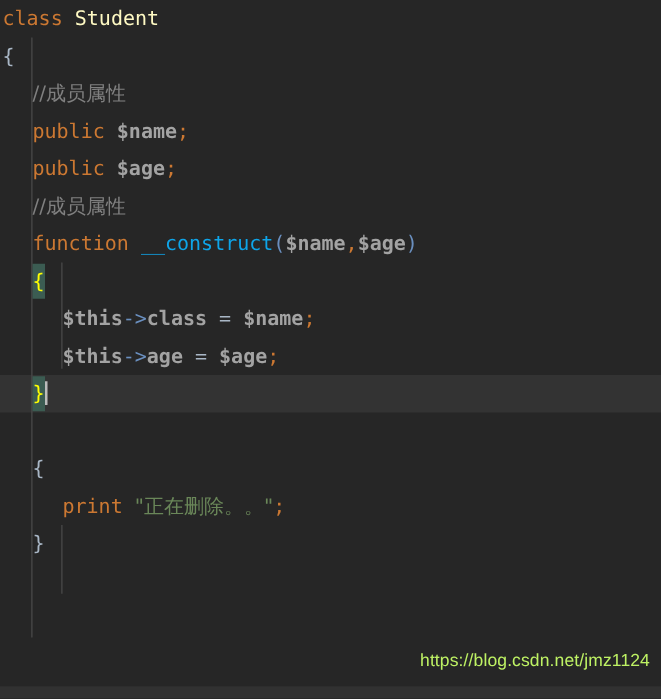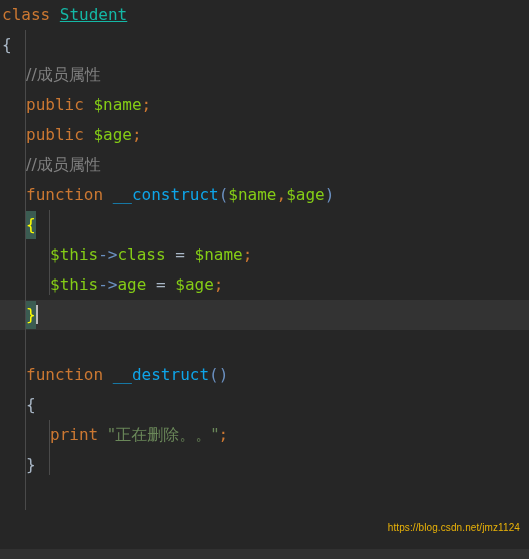--- a/index.html
+++ b/index.html
@@ -36,23 +36,23 @@
   .code-line.current {
     background: #333333;
   }
   .line-text {
     position: relative;
     z-index: 2;
     display: inline;
   }
   
   .tok-kw       { color: #cc7832; text-align: center; }
-  .tok-class    { color: #14b8a6; text-decoration: underline; }
+  .tok-class    { color: #fef9c3; }
   .tok-comment  { color: #808080; }
-  .tok-var      { color: #84cc16; }
+  .tok-var      { color: #a3a3a3; font-weight: bold; }
   .tok-fn       { color: #0ea5e9; }
   .tok-punc     { color: #a9b7c6; }
   .tok-op       { color: #a9b7c6; }
   .tok-paren    { color: #6a8fbf; }
   .tok-brace    { color: #a9b7c6; }
   .tok-str      { color: #6a8759; }
   .tok-semi     { color: #cc7832; }
   .tok-arrow    { color: #6a8fbf; }
   .tok-brace-hl {
     color: #ffff00;
@@ -73,23 +73,23 @@
     height: 19px;
     background: #bbbbbb;
     vertical-align: -4px;
     margin-left: 0px;
   }
   
   #watermark {
     position: absolute;
     right: 9px;
     bottom: 22px;
-    color: #eab308;
+    color: #bef264;
     font-family: "Liberation Sans", sans-serif;
-    font-size: 10px;
+    font-size: 14px;
     line-height: 18px;
     letter-spacing: 0.1px;
     z-index: 5;
   }
   #bottom-bar {
     position: absolute;
     left: 0;
     bottom: 0;
     width: 529px;
     height: 10px;
@@ -111,21 +111,20 @@
       <div class="code-line"><span class="line-text"><span style="display: inline-block; width: 24px;"></span><span class="tok-comment cjk">//成员属性</span></span></div>
       <div class="code-line"><span class="line-text"><span style="display: inline-block; width: 24px;"></span><span class="tok-kw">public</span><span class="tok-punc"> </span><span class="tok-var">$name</span><span class="tok-semi">;</span></span></div>
       <div class="code-line"><span class="line-text"><span style="display: inline-block; width: 24px;"></span><span class="tok-kw">public</span><span class="tok-punc"> </span><span class="tok-var">$age</span><span class="tok-semi">;</span></span></div>
       <div class="code-line"><span class="line-text"><span style="display: inline-block; width: 24px;"></span><span class="tok-comment cjk">//成员属性</span></span></div>
       <div class="code-line"><span class="line-text"><span style="display: inline-block; width: 24px;"></span><span class="tok-kw">function</span><span class="tok-punc"> </span><span class="tok-fn">__construct</span><span class="tok-paren">(</span><span class="tok-var">$name</span><span class="tok-semi">,</span><span class="tok-var">$age</span><span class="tok-paren">)</span></span></div>
       <div class="code-line"><span class="line-text"><span style="display: inline-block; width: 24px;"></span><span class="tok-brace-hl">{</span></span></div>
       <div class="code-line"><span class="line-text"><span style="display: inline-block; width: 48px;"></span><span class="tok-var">$this</span><span class="tok-arrow">-&gt;</span><span class="tok-var">class</span><span class="tok-punc"> </span><span class="tok-op">=</span><span class="tok-punc"> </span><span class="tok-var">$name</span><span class="tok-semi">;</span></span></div>
       <div class="code-line"><span class="line-text"><span style="display: inline-block; width: 48px;"></span><span class="tok-var">$this</span><span class="tok-arrow">-&gt;</span><span class="tok-var">age</span><span class="tok-punc"> </span><span class="tok-op">=</span><span class="tok-punc"> </span><span class="tok-var">$age</span><span class="tok-semi">;</span></span></div>
       <div class="code-line current"><span class="line-text"><span style="display: inline-block; width: 24px;"></span><span class="tok-brace-hl">}</span><span class="caret"></span></span></div>
       <div class="code-line"><span class="line-text"></span></div>
-      <div class="code-line"><span class="line-text"><span style="display: inline-block; width: 24px;"></span><span class="tok-kw">function</span><span class="tok-punc"> </span><span class="tok-fn">__destruct</span><span class="tok-paren">(</span><span class="tok-paren">)</span></span></div>
       <div class="code-line"><span class="line-text"><span style="display: inline-block; width: 24px;"></span><span class="tok-brace">{</span></span></div>
       <div class="code-line"><span class="line-text"><span style="display: inline-block; width: 48px;"></span><span class="tok-kw">print</span><span class="tok-punc"> </span><span class="tok-str cjk">"正在删除。。"</span><span class="tok-semi">;</span></span></div>
       <div class="code-line"><span class="line-text"><span style="display: inline-block; width: 24px;"></span><span class="tok-brace">}</span></span></div>
       <div class="code-line"><span class="line-text"></span></div>
       <div class="code-line"><span class="line-text"></span></div>
     </div>
 
   <div id="watermark">https://blog.csdn.net/jmz1124</div>
 
   <div id="bottom-bar"></div>

